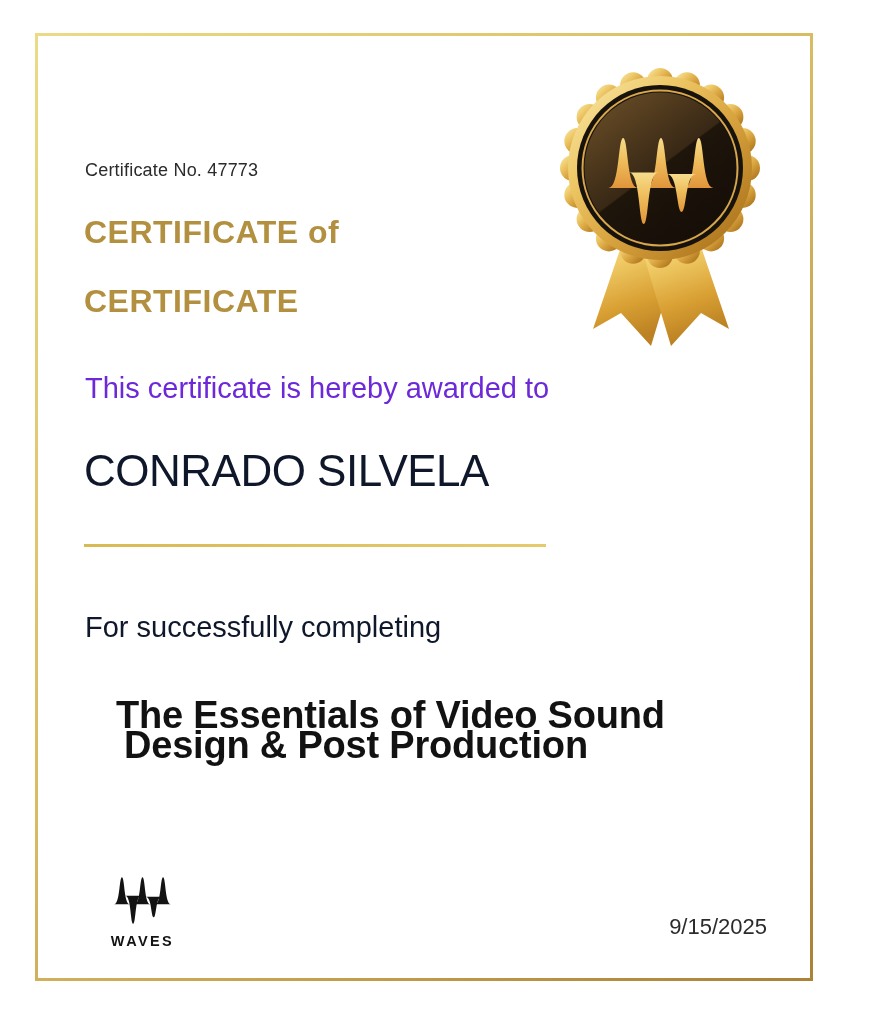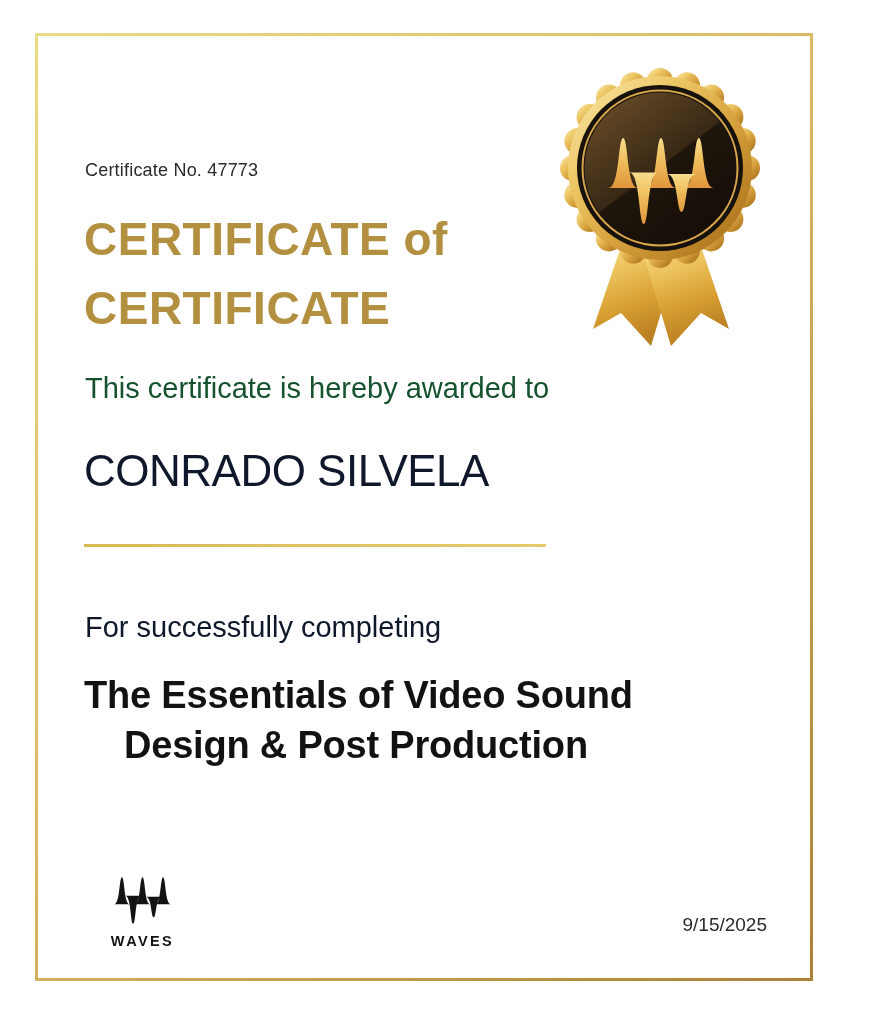--- a/index.html
+++ b/index.html
@@ -10,33 +10,33 @@
   }
   .abs{position:absolute;}
   .frame{
     left:35px;top:33px;width:778px;height:948px;
     box-sizing:border-box;
     border:3.5px solid;
     border-image:linear-gradient(135deg,#EBDA86 0%,#DCC express 45%,#AC8138 100%) 1;
     border-image:linear-gradient(135deg,#EBDA86 0%,#D8BC62 45%,#AC8138 100%) 1;
   }
   .cert-no{left:85px;top:160px;font-size:18px;color:#2B2B2B;letter-spacing:.2px;}
-  .title{left:84px;font-size:46px;font-weight:700;color:#B2903F;line-height:1;letter-spacing:.5px;}
+  .title{left:84px;font-size:32px;font-weight:700;color:#B2903F;line-height:1;letter-spacing:.5px;}
   .title.l1{top:216px;}
   .title.l2{top:285px;}
-  .awarded{left:85px;top:372px;font-size:29px;color:#14532d;}
+  .awarded{left:85px;top:372px;font-size:29px;color:#6d28d9;}
   .name{left:84px;top:447px;font-size:44px;font-weight:400;color:#0f172a;letter-spacing:-.5px;line-height:1.1;}
   .divider{left:84px;top:544px;width:462px;height:3px;background:linear-gradient(90deg,#D8BA55,#E3CB6E);}
   .completing{left:85px;top:611px;font-size:29px;color:#0f172a;}
   .course{left:84px;font-size:38px;font-weight:700;color:#121212;line-height:1;letter-spacing:-.2px;}
-  .course.l1{top:676px;}
+  .course.l1{top:696px;margin-left:32px;}
   .course.l2{top:726px;margin-left:40px;}
   .logo-block{left:82px;top:877px;width:120px;text-align:center;}
   .wordmark{font-size:14.5px;font-weight:700;color:#131313;letter-spacing:2.4px;margin-top:5px;margin-left:1px;}
-  .date{top:914px;right:107px;font-size:19px;color:#2B2B2B;}
+  .date{top:914px;right:107px;font-size:22px;color:#2B2B2B;}
   .badge{left:551px;top:57px;width:216px;height:300px;}
 </style>
 </head>
 <body>
 
 <div class="abs frame"></div>
 
 <div class="abs cert-no">Certificate No. 47773</div>
 
 <div class="abs title l1">CERTIFICATE of</div>

